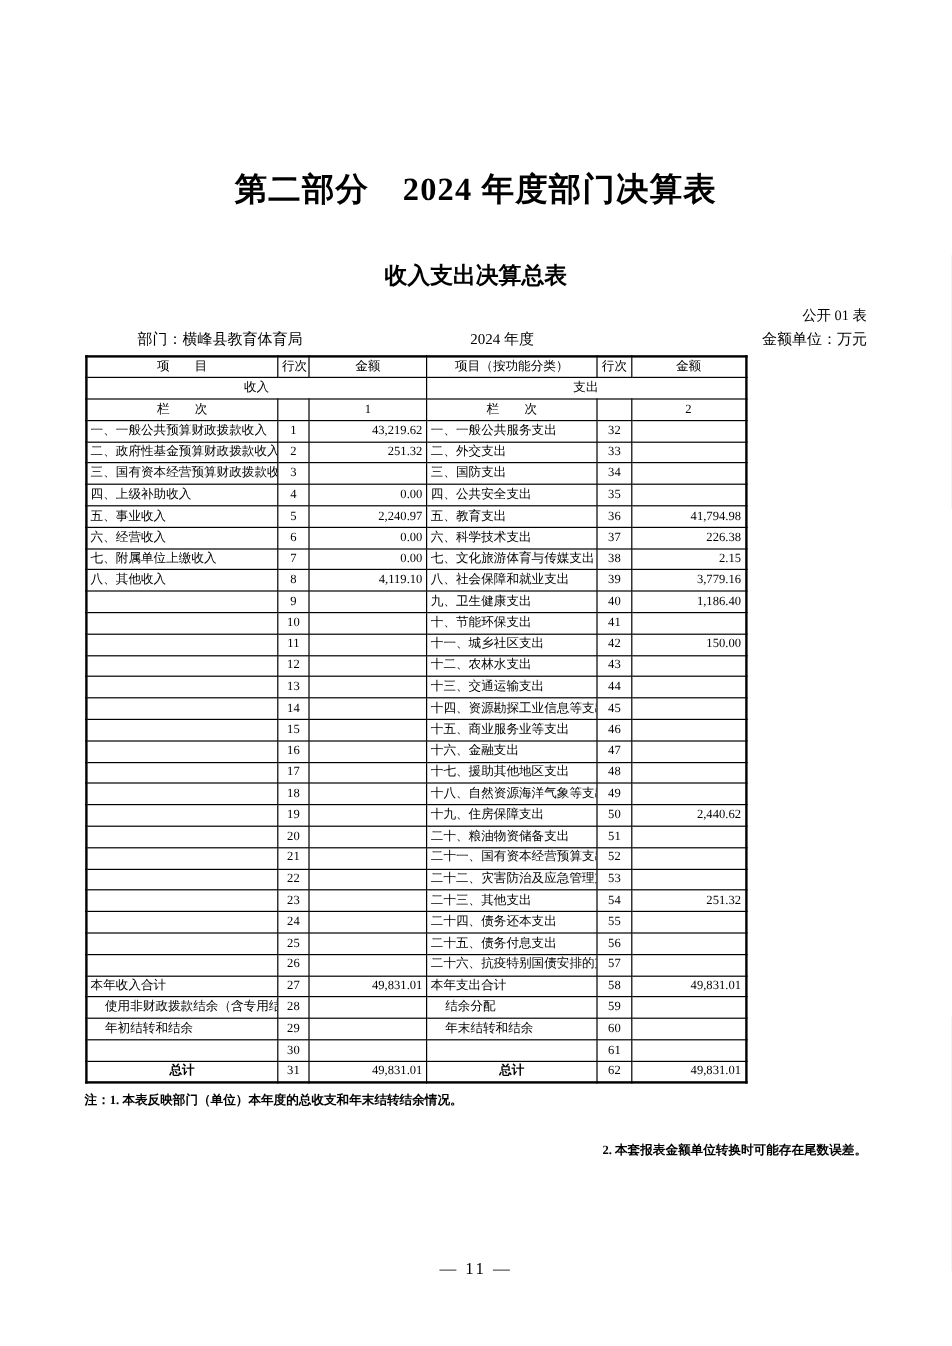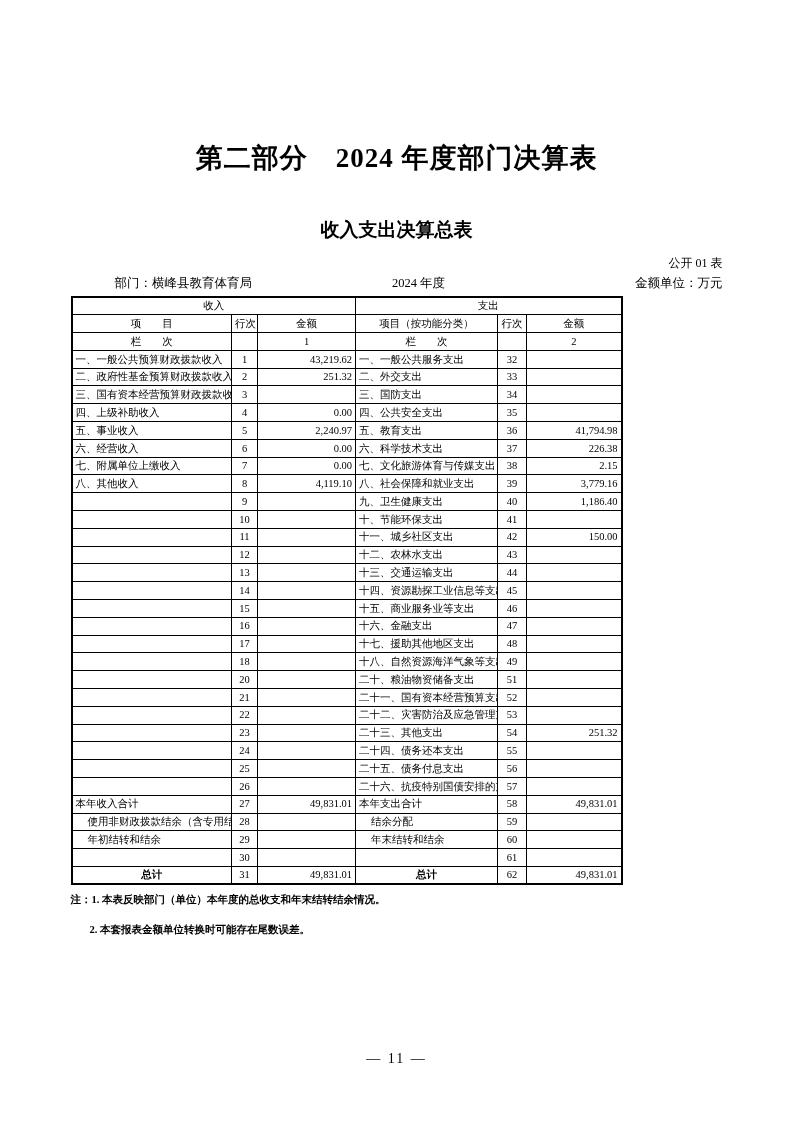--- a/index.html
+++ b/index.html
@@ -72,22 +72,23 @@
   td.c-item.total  { text-align: center; font-weight: bold; }
   td.c-row   { text-align: center; }
   td.c-amt   { text-align: right; }
   .notes {
     font-size: 10.5px;
     margin-top: 9px;
     line-height: 1.2;
     font-weight: bold;
   }
   .notes .note-2 {
-    margin-top: 17px;
+    margin-top: 29px;
     padding-left: 19px;
+    text-align: right;
   }
   .page-number {
     position: absolute;
     bottom: 55px;
     left: 0;
     width: 100%;
     text-align: center;
     font-size: 14px;
     letter-spacing: 2px;
   }
@@ -114,30 +115,30 @@
       <colgroup>
         <col style="width:160px">
           <col style="width:26px">
           <col style="width:98px">
         <col style="width:142px">
           <col style="width:29px">
           <col style="width:95px">
       </colgroup>
       <tbody>
         <tr>
-          <td class="sec-h" colspan="3">收入</td>
-          <td class="sec-h" colspan="3">支出</td>
-        </tr>
-        <tr>
           <td class="col-h">项　　目</td>
           <td class="col-h">行次</td>
           <td class="col-h">金额</td>
           <td class="col-h">项目（按功能分类）</td>
           <td class="col-h">行次</td>
           <td class="col-h">金额</td>
+        </tr>
+        <tr>
+          <td class="sec-h" colspan="3">收入</td>
+          <td class="sec-h" colspan="3">支出</td>
         </tr>
         <tr>
           <td class="col-h">栏　　次</td>
           <td class="col-h"></td>
           <td class="col-h">1</td>
           <td class="col-h">栏　　次</td>
           <td class="col-h"></td>
           <td class="col-h">2</td>
         </tr>
       </tbody>
@@ -281,20 +282,28 @@
           <tr>
             <td class="c-item"></td>
             <td class="c-row">18</td>
             <td class="c-amt"></td>
             <td class="c-item">十八、自然资源海洋气象等支出</td>
             <td class="c-row">49</td>
             <td class="c-amt"></td>
           </tr>
           <tr>
             <td class="c-item"></td>
+            <td class="c-row">19</td>
+            <td class="c-amt"></td>
+            <td class="c-item">十九、住房保障支出</td>
+            <td class="c-row">50</td>
+            <td class="c-amt">2,440.62</td>
+          </tr>
+          <tr>
+            <td class="c-item"></td>
             <td class="c-row">20</td>
             <td class="c-amt"></td>
             <td class="c-item">二十、粮油物资储备支出</td>
             <td class="c-row">51</td>
             <td class="c-amt"></td>
           </tr>
           <tr>
             <td class="c-item"></td>
             <td class="c-row">21</td>
             <td class="c-amt"></td>

